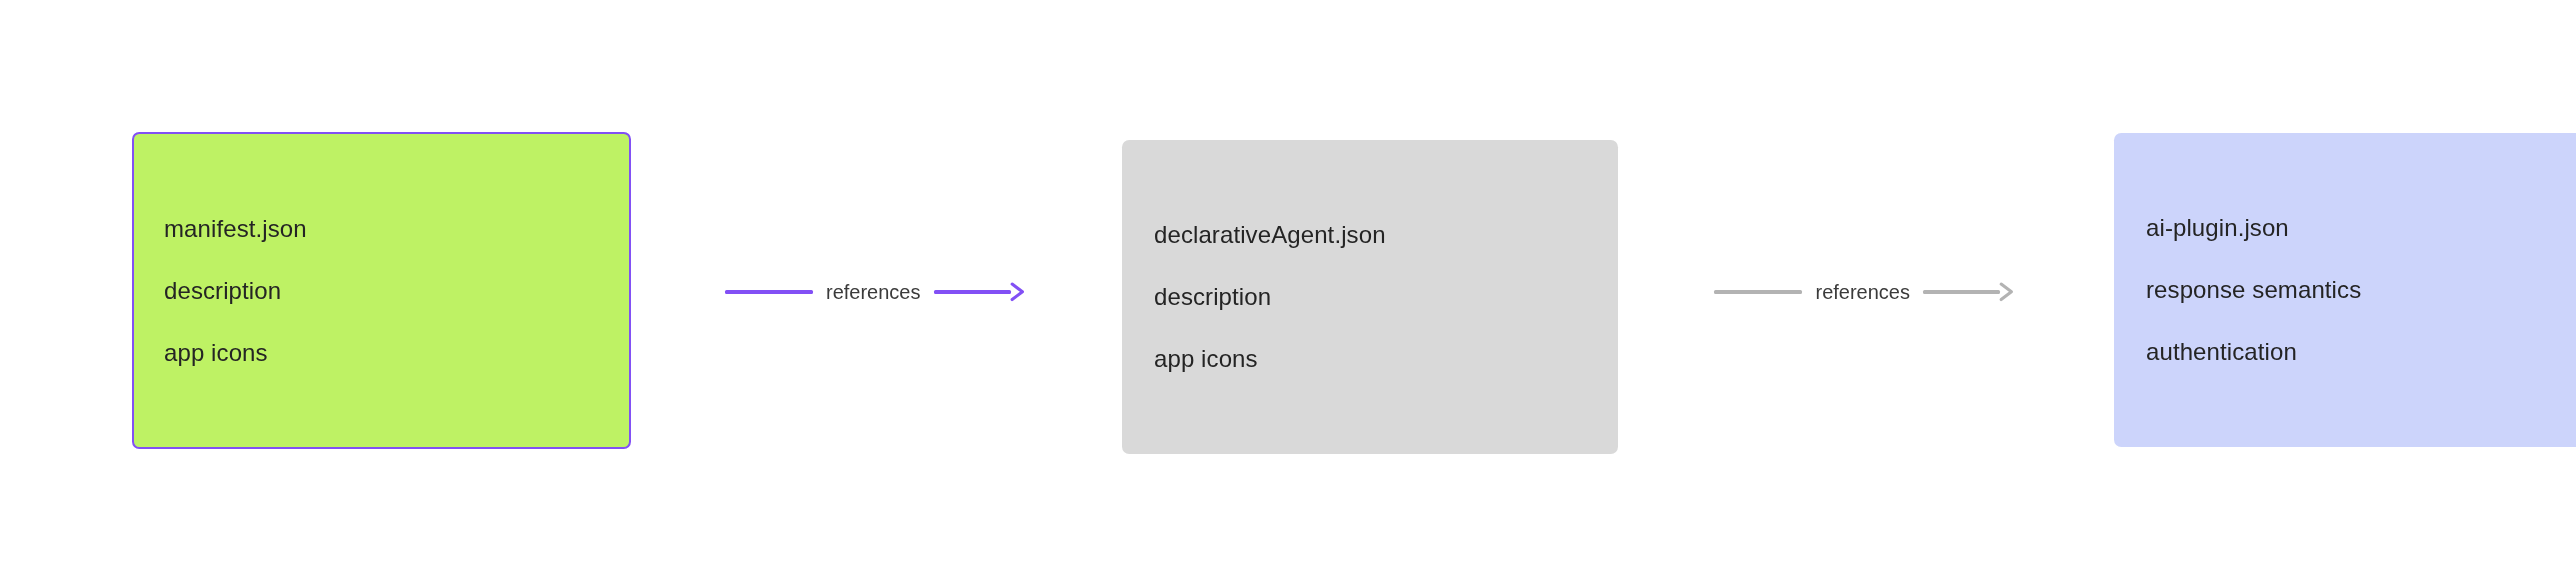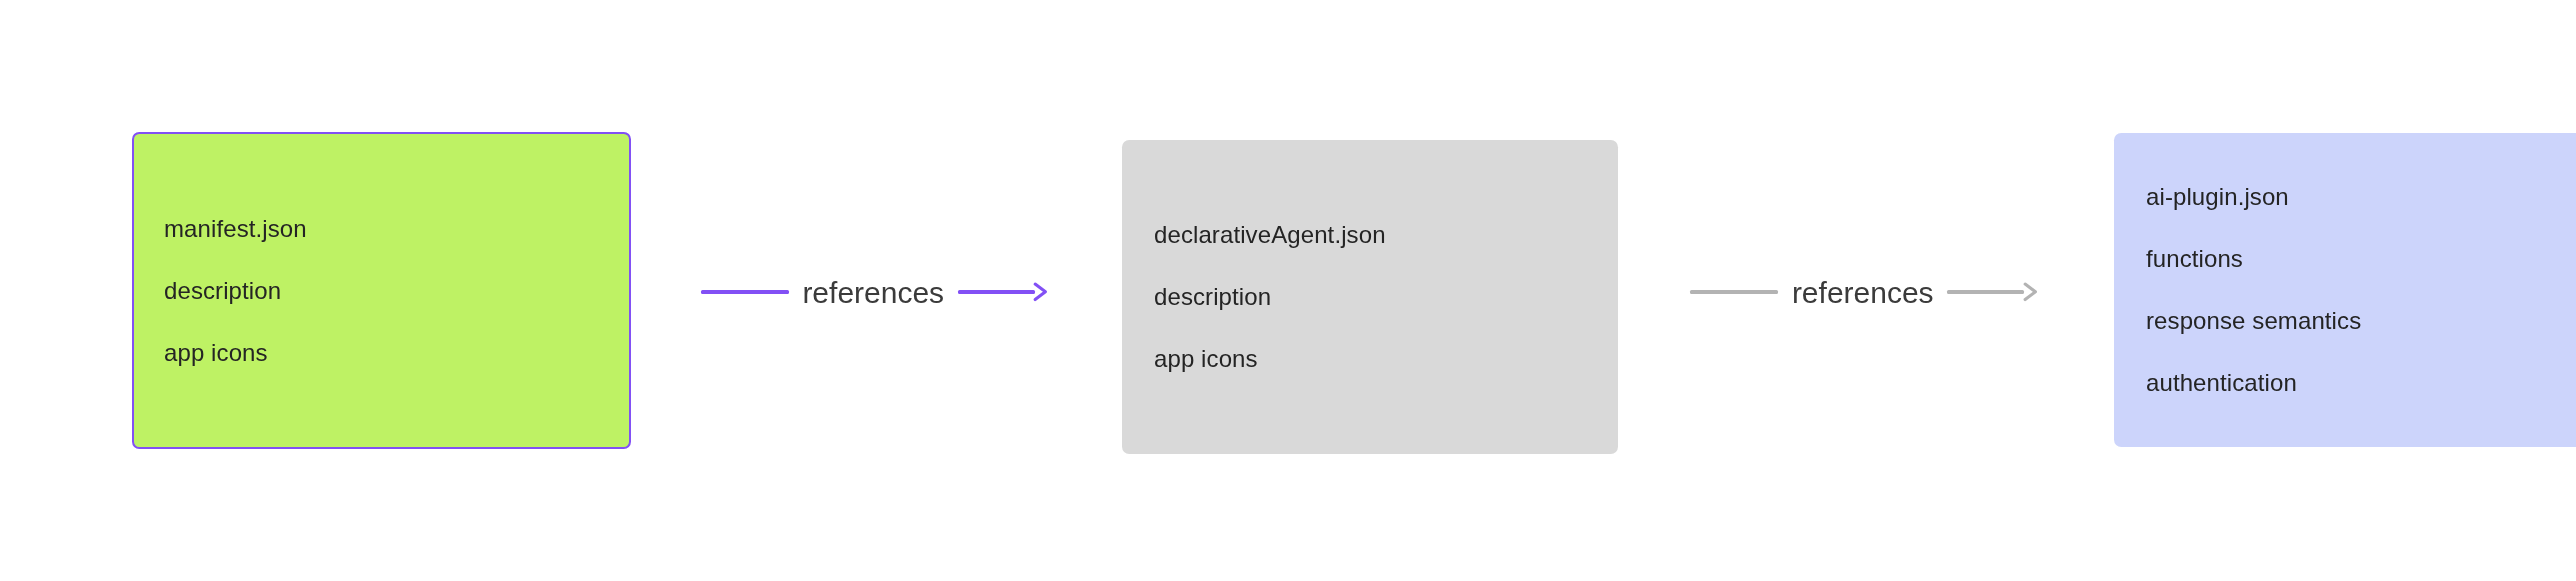--- a/index.html
+++ b/index.html
@@ -94,21 +94,21 @@
   }
 
   .edge .seg {
     height: 3.1px;
     border-radius: 1.5px;
   }
   .edge .seg-left  { width: 88px; }
   .edge .seg-right { width: 77px; }
 
   .edge .edge-label {
-    font-size: 30px;
+    font-size: 20px;
     line-height: 27px;
     color: #3b3b3b;
     white-space: nowrap;
     padding: 0 13.4px;
   }
 
   .edge .arrow-head {
     width: 21.6px;
     height: 21.6px;
     flex: none;
@@ -156,20 +156,19 @@
     <div class="edge-label">references</div>
     <div class="seg seg-right"></div>
     <svg class="arrow-head" viewBox="0 0 42 42">
       <path d="M10 6 L30 21 L10 36" fill="none" stroke="#b3b3b3" stroke-width="6" stroke-linecap="round" stroke-linejoin="round"></path>
     </svg>
   </div>
 
   <div class="node" id="node-ai-plugin">
     <div class="lines">
       <div class="node-line title">ai-plugin.json</div>
-      <div class="node-line">functions</div>
       <div class="node-line">response semantics</div>
       <div class="node-line">authentication</div>
     </div>
   </div>
 
 </div>
 
 
 </body></html>

